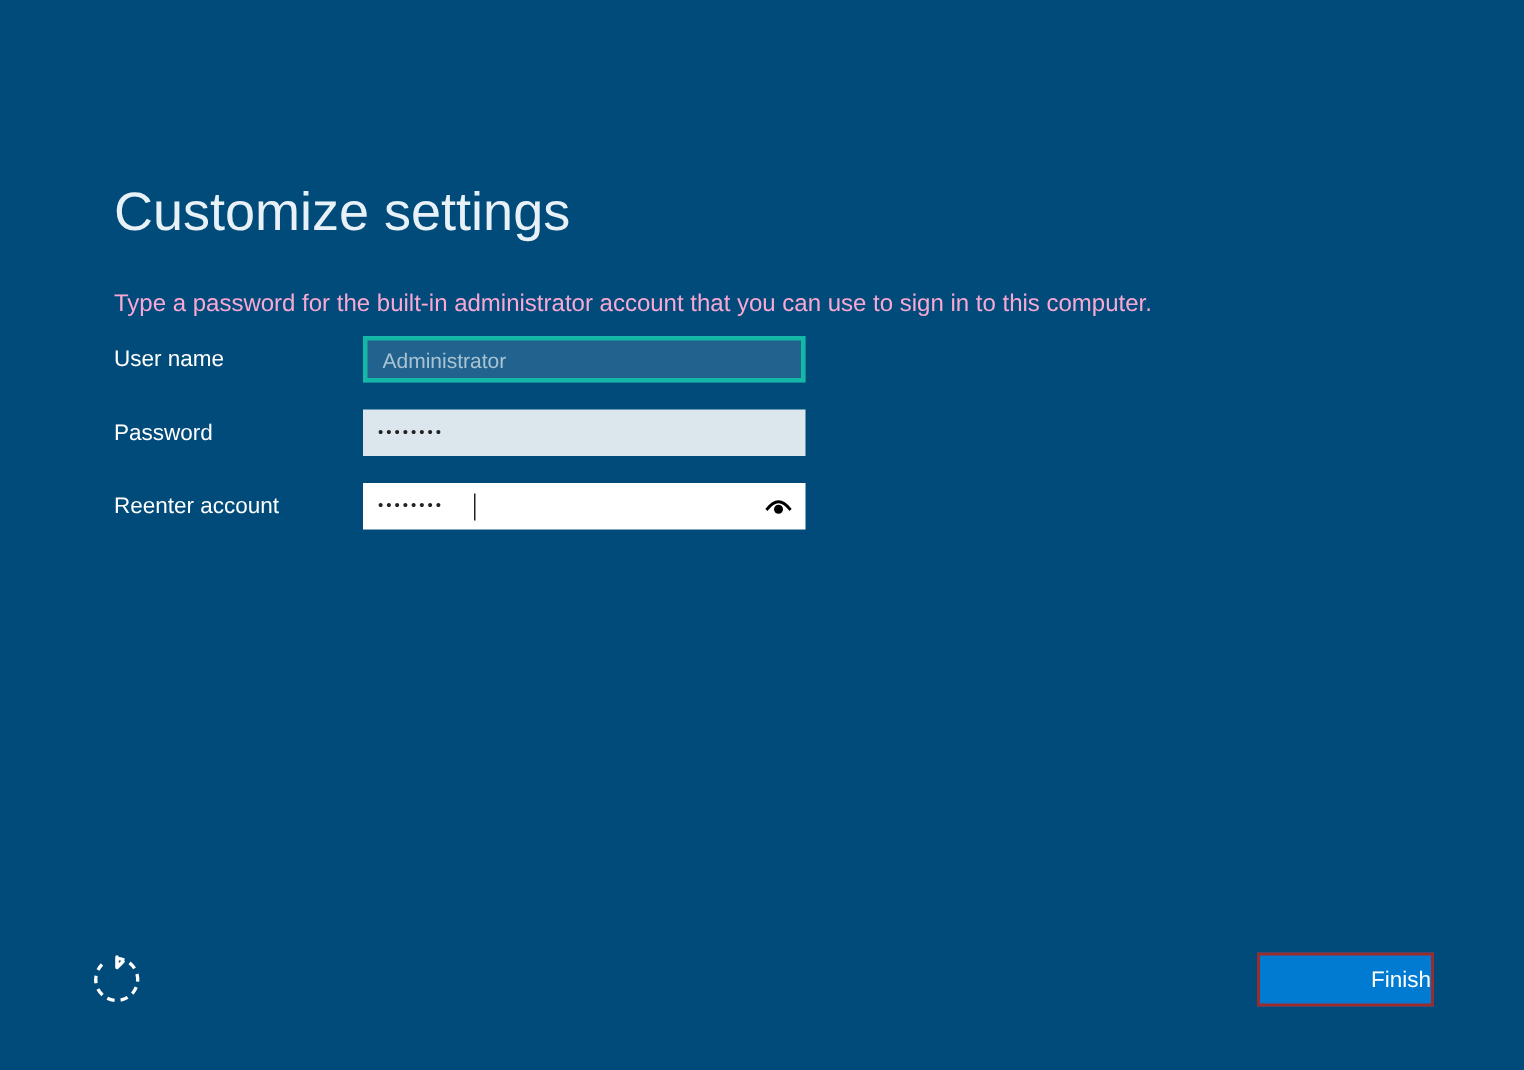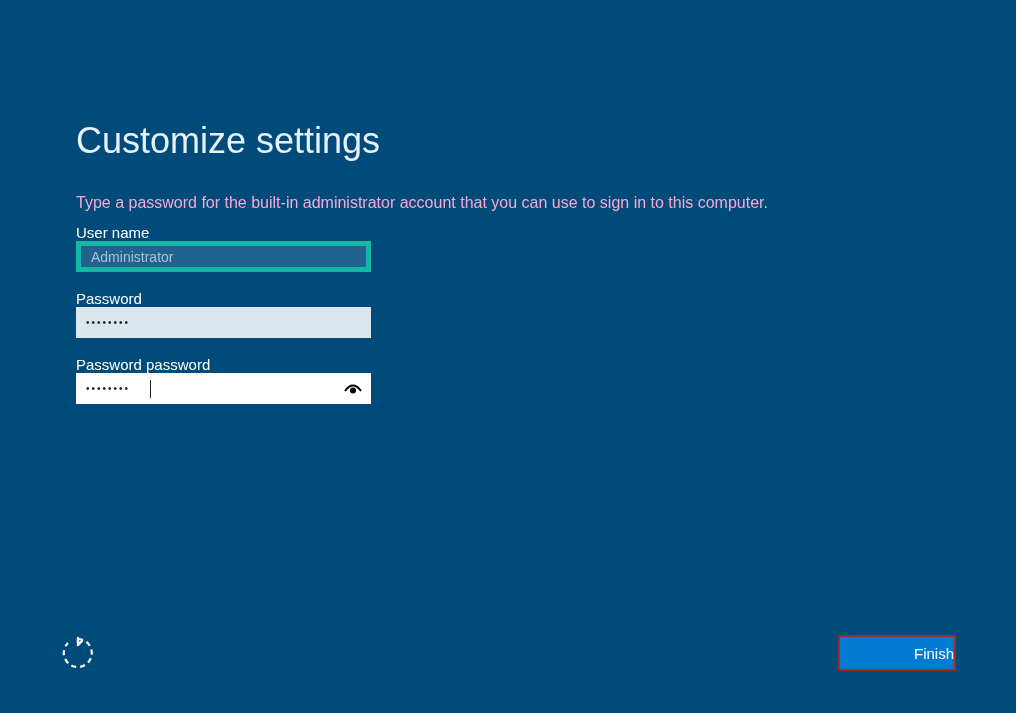--- a/index.html
+++ b/index.html
@@ -29,22 +29,22 @@
     margin-bottom: 32px;
   }
   .instruction {
     font-size: 16px;
     color: #f9a8d4;
     margin-bottom: 12px;
     font-weight: 400;
   }
   .form-row {
     display: flex;
+    align-items: center;
     margin-bottom: 18px;
-    flex-direction: column;
   }
   .form-label {
     width: 166px;
     font-size: 15px;
     color: #ffffff;
     font-weight: 400;
   }
   .input-wrap {
     position: relative;
     width: 295px;
@@ -55,21 +55,21 @@
     height: 100%;
     border: none;
     padding: 0 10px;
     font-size: 14px;
     font-family: inherit;
     outline: none;
     color: #222;
   }
   .field-username {
     background: #21638e;
-    border: 5px solid #14b8a6;
+    border: 3px solid #14b8a6;
     color: #a9c3d3;
   }
   .field-password {
     background: #dbe6ed;
     letter-spacing: 2px;
     font-size: 10px;
   }
   .field-reenter {
     background: #ffffff;
     letter-spacing: 2px;
@@ -146,21 +146,21 @@
   </div>
 
   <div class="form-row">
     <label class="form-label">Password</label>
     <div class="input-wrap">
       <input type="text" class="field field-password" value="••••••••" style="">
     </div>
   </div>
 
   <div class="form-row">
-    <label class="form-label">Password password</label>
+    <label class="form-label">Reenter account</label>
     <div class="input-wrap">
       <input type="text" class="field field-reenter" value="••••••••" style="">
       <span class="cursor" style="left:74px;"></span>
       <button class="reveal-btn">
         <svg class="eye-icon-svg" width="18" height="14" viewBox="0 0 18 14">
           <path d="M1 9 Q9 -2 17 9" stroke="#000" stroke-width="2" fill="none"></path>
           <circle cx="9" cy="8.5" r="3" fill="#000"></circle>
         </svg>
       </button>
     </div>

